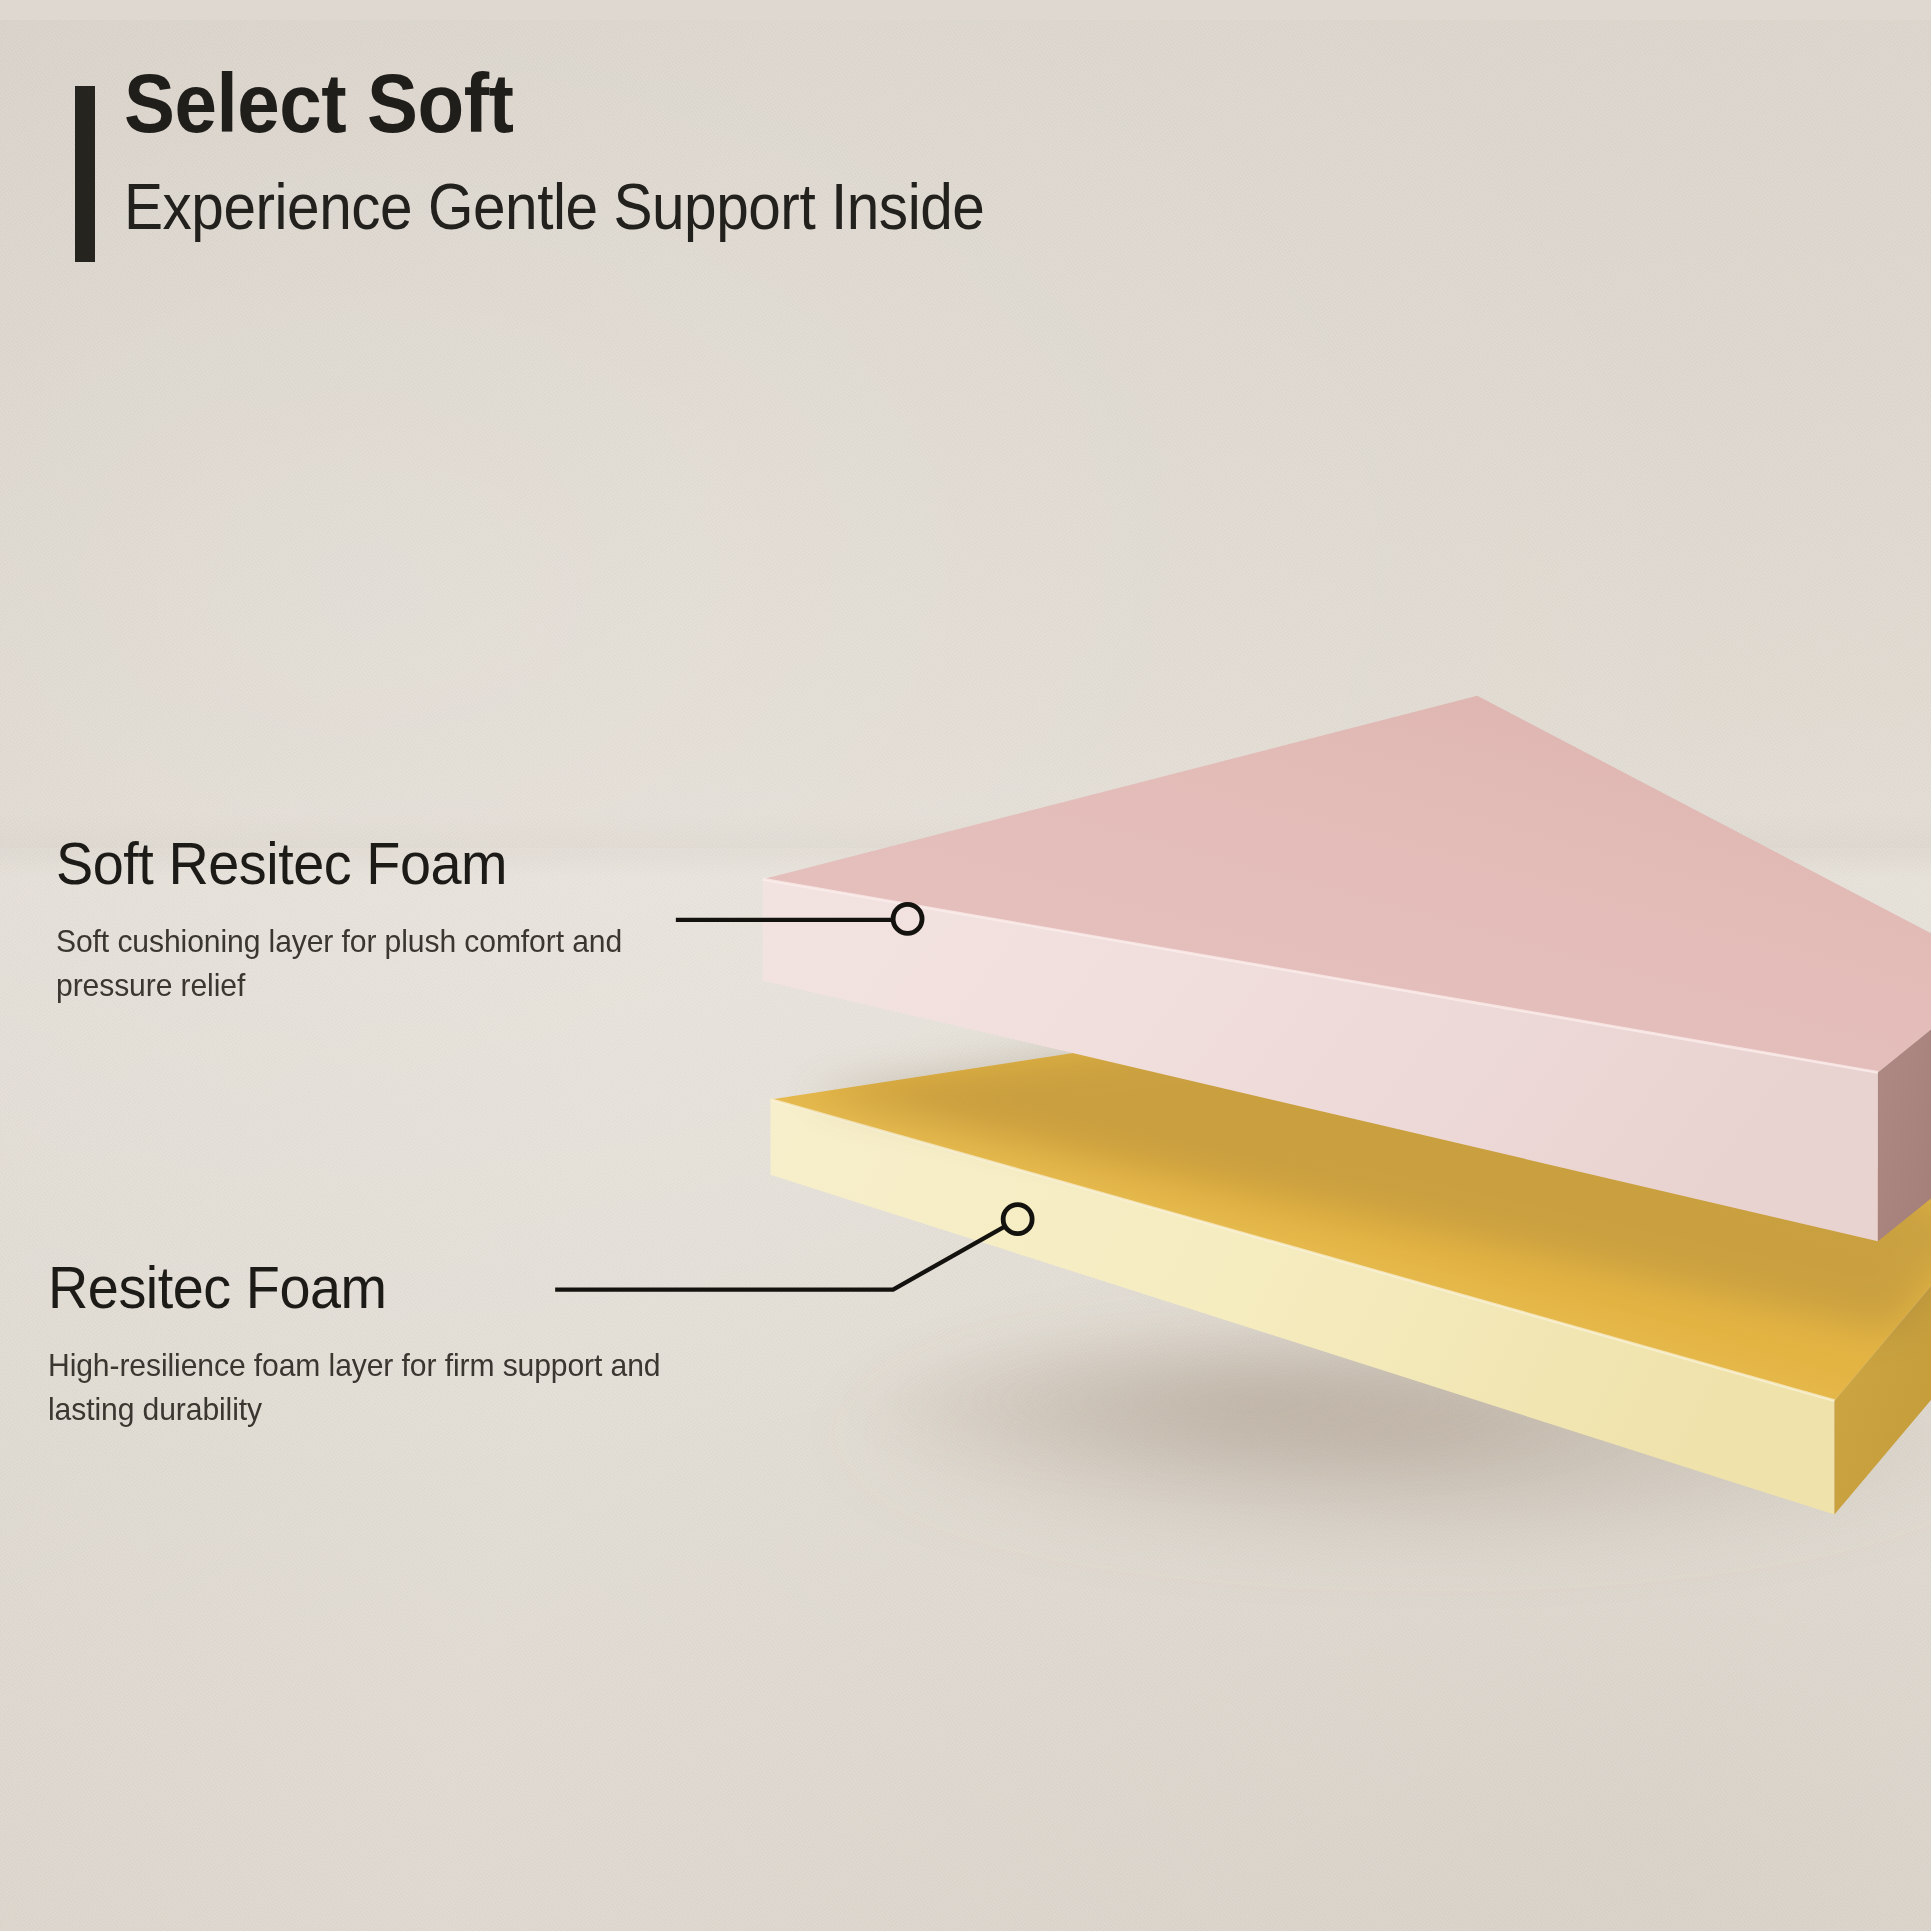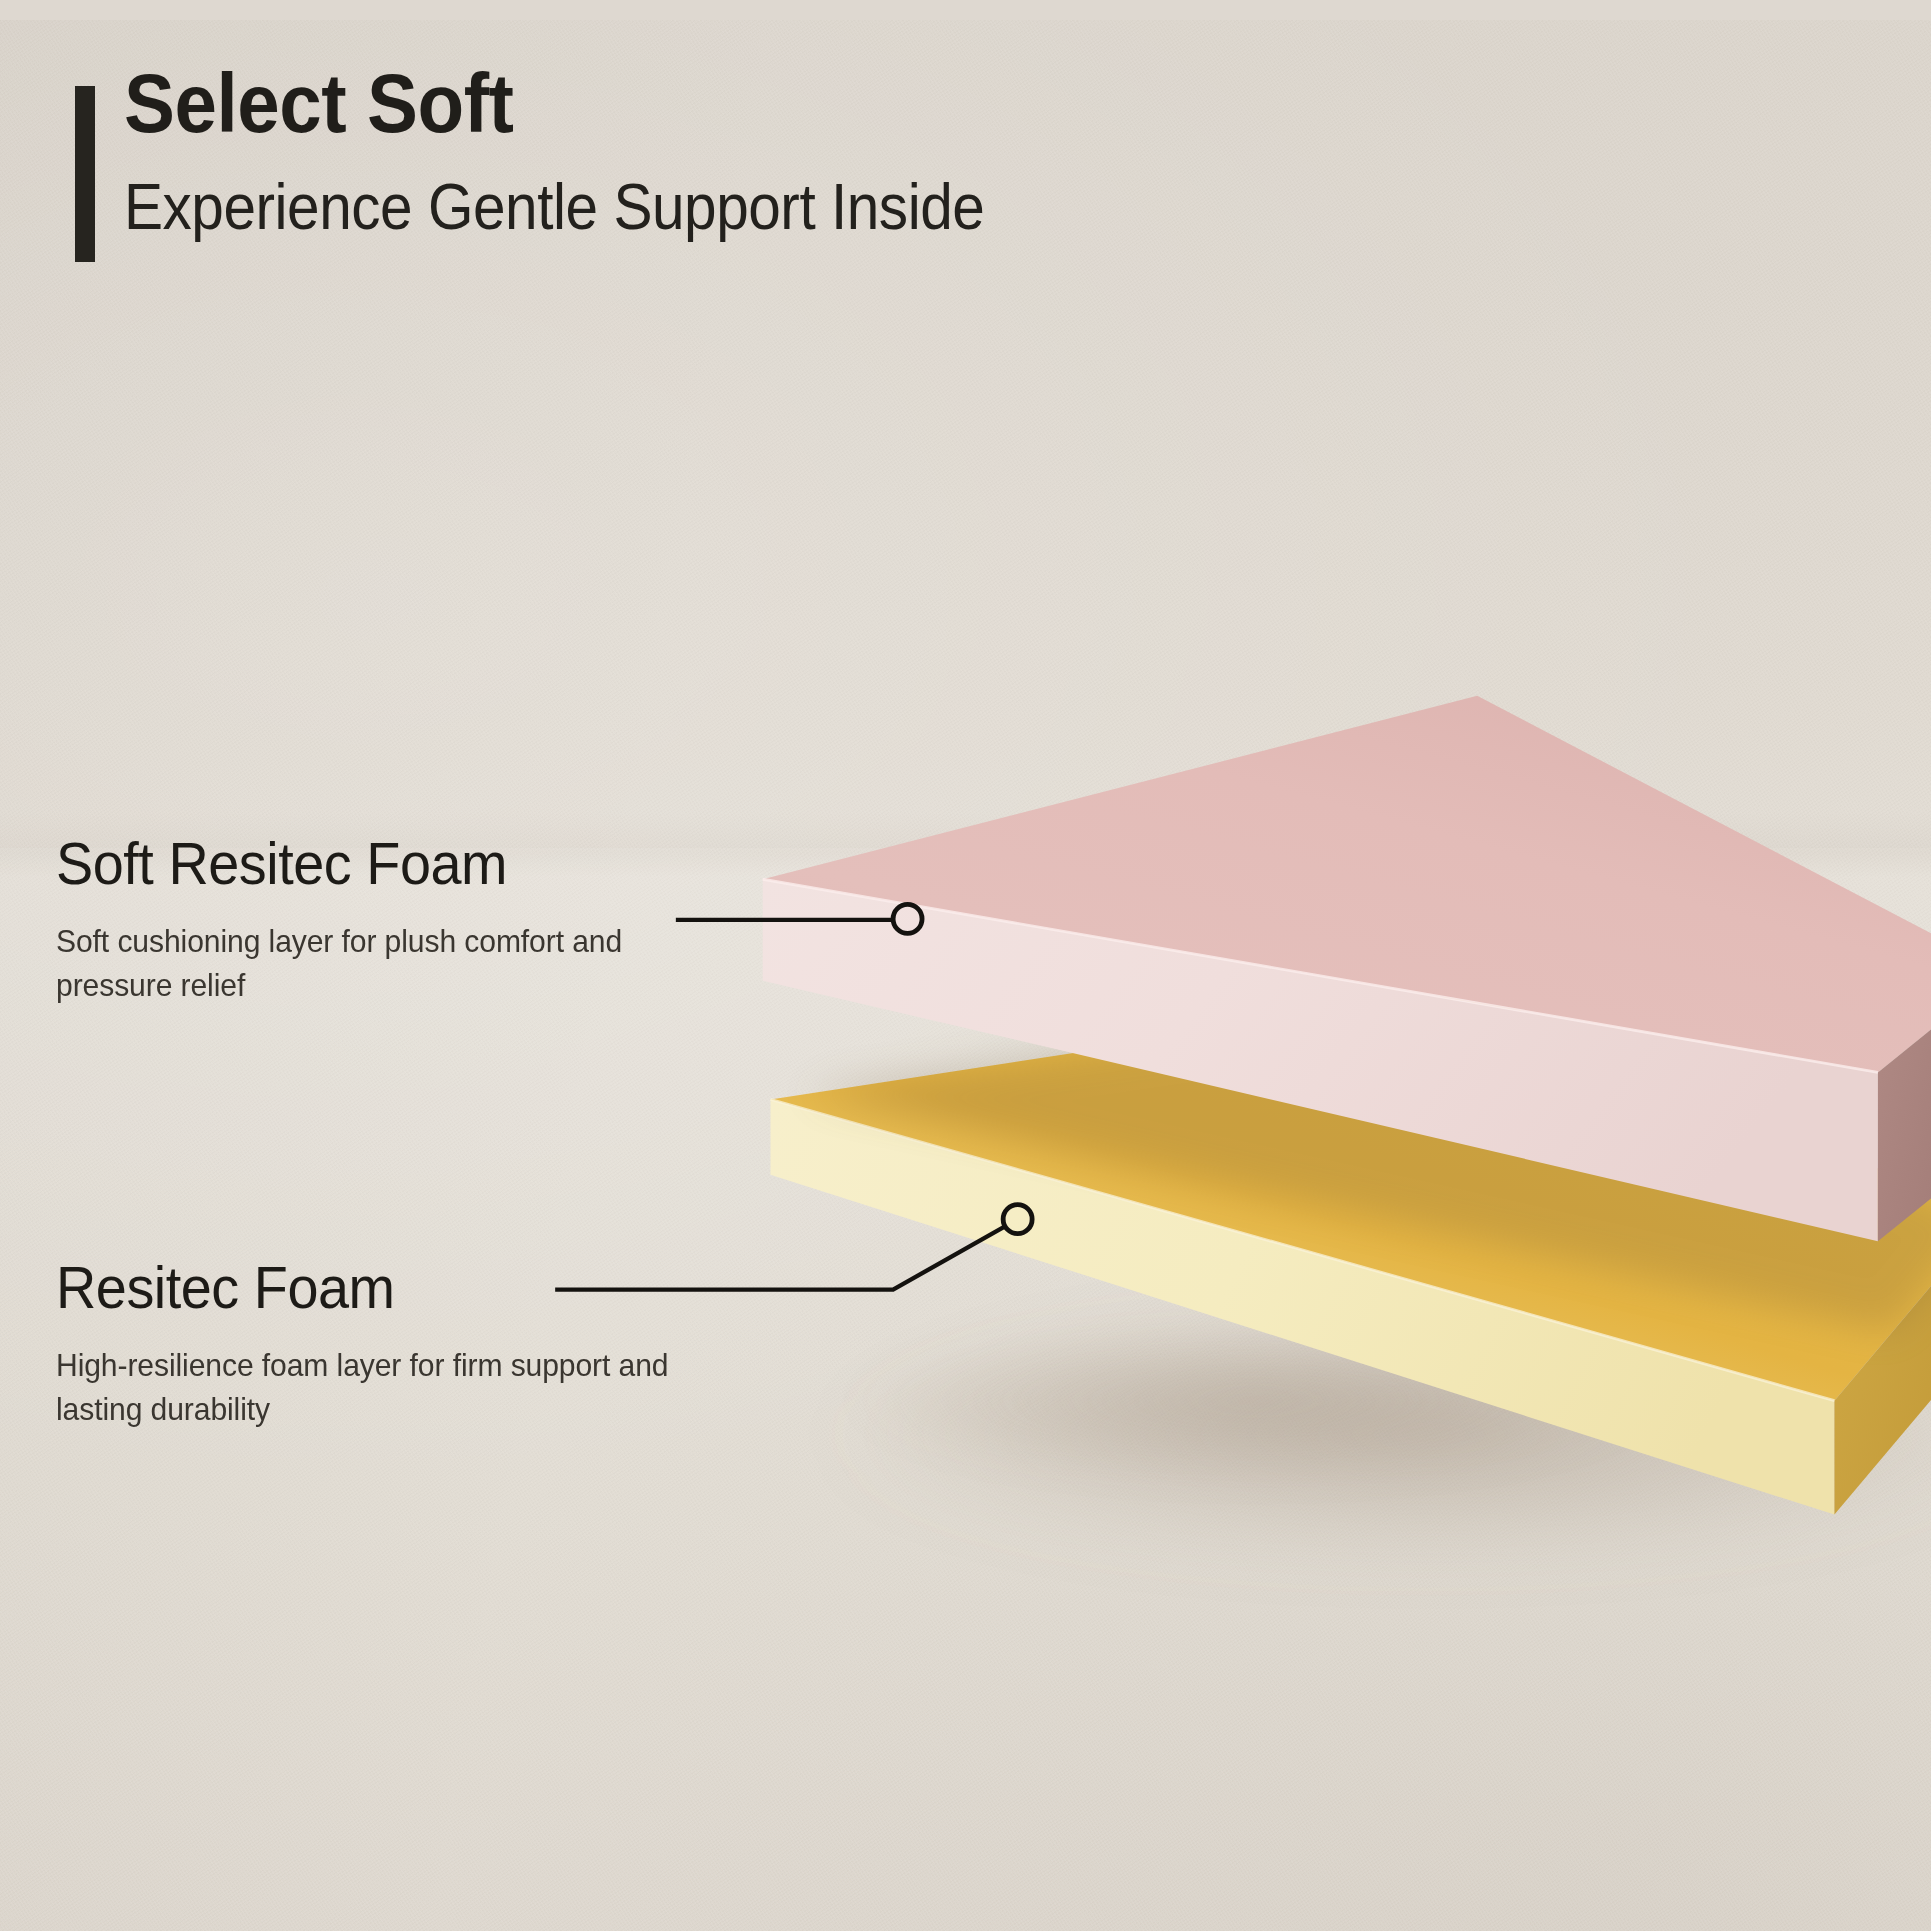--- a/index.html
+++ b/index.html
@@ -110,21 +110,21 @@
     font-size: 32px;
     font-weight: 400;
     color: #3a3630;
     line-height: 1.38;
     max-width: 676px;
     letter-spacing: -0.1px;
     transform: scaleX(0.94);
     transform-origin: left top;
   }
   #callout-1 { left: 56px; top: 814px; }
-  #callout-2 { left: 56px; top: 1238px; }
+  #callout-2 { left: 48px; top: 1238px; }
 
   
   #leaders {
     position: absolute;
     left: 0; top: 0;
     width: 1931px; height: 1931px;
     pointer-events: none;
   }
 </style>
 </head>

